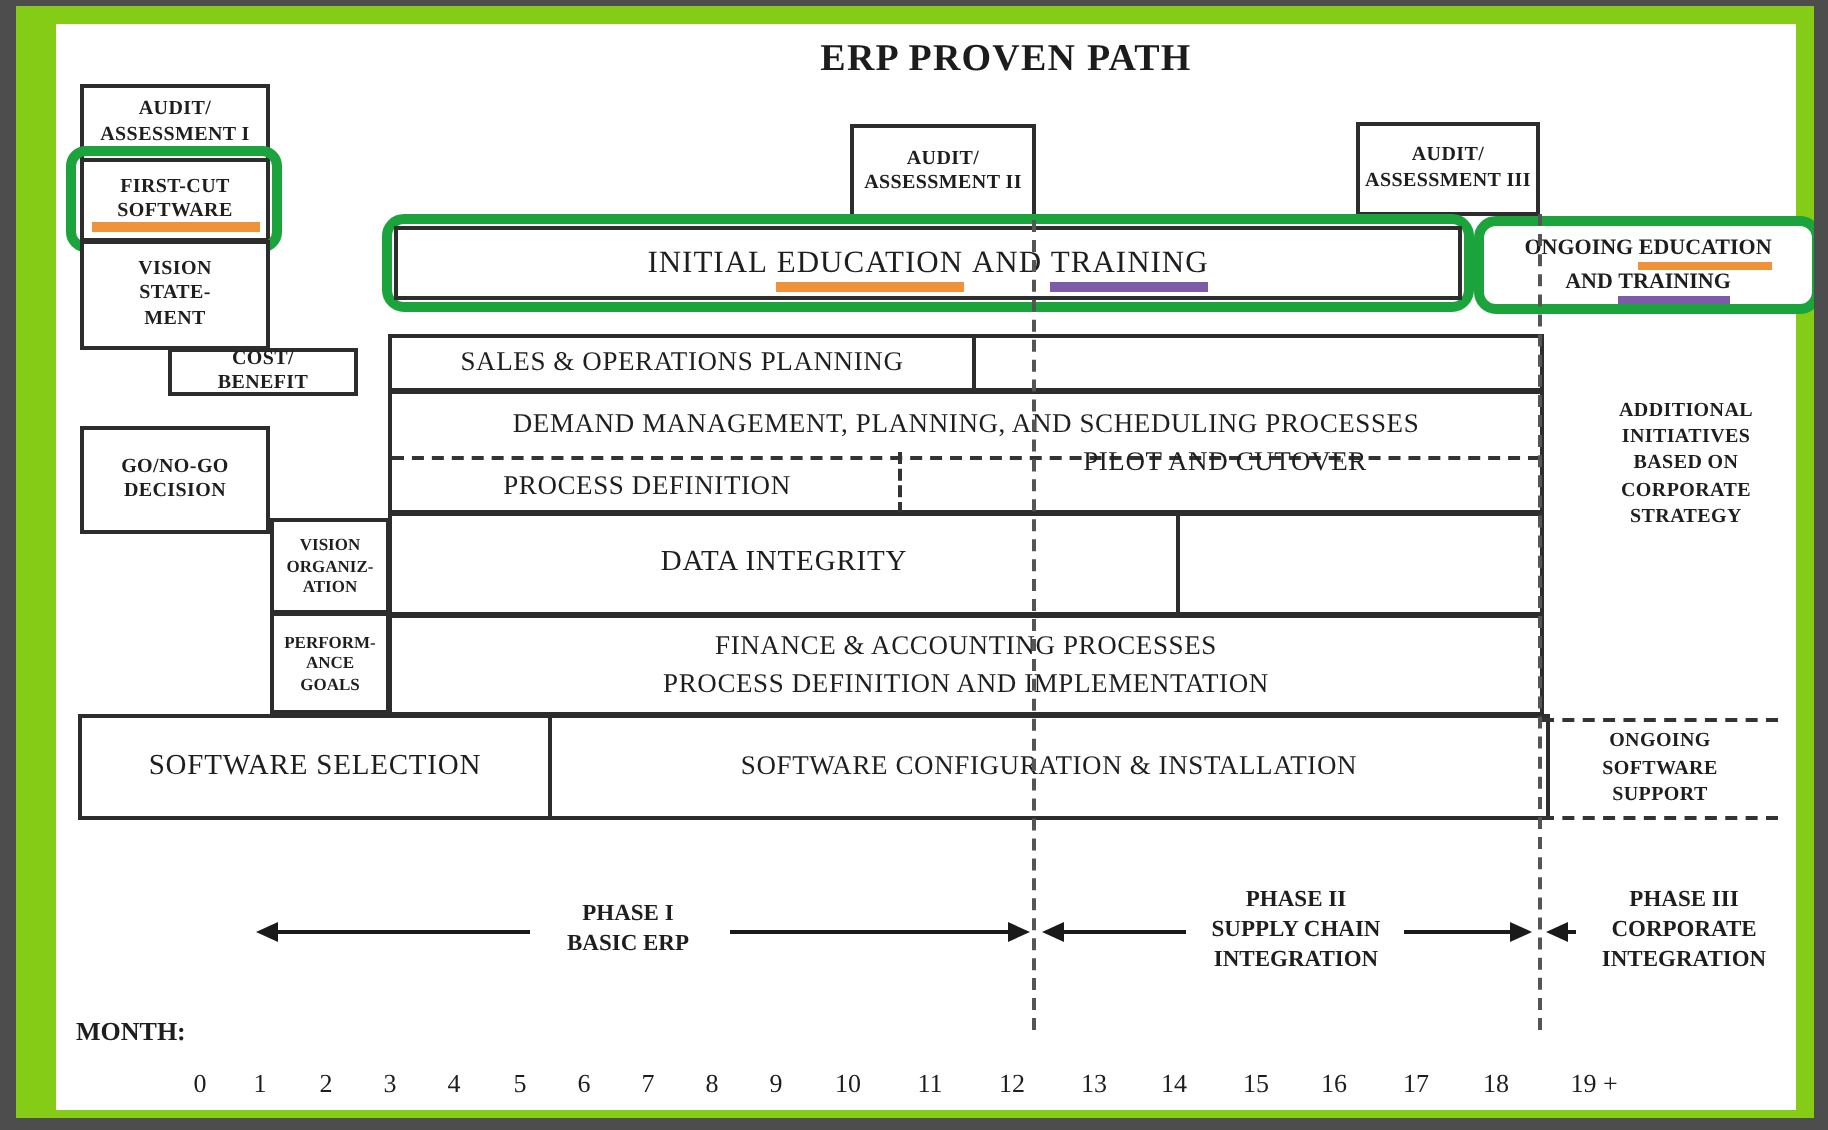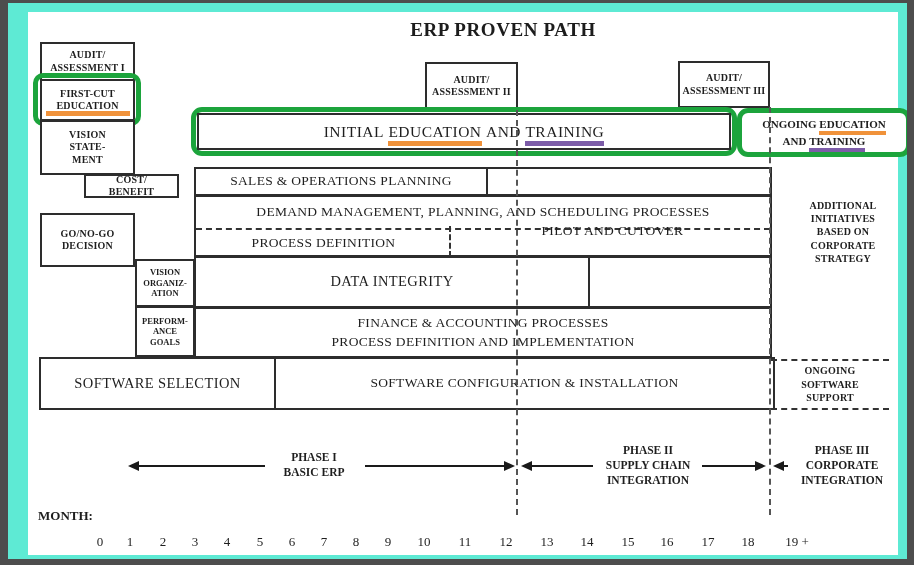--- a/index.html
+++ b/index.html
@@ -1,19 +1,19 @@
 <!DOCTYPE html>
 <html><head>
 <meta charset="utf-8">
 <style>
   html,body{margin:0;padding:0;}
   body{background:#9a9a9a;font-family:"Liberation Serif","DejaVu Serif",serif;}
   .frame{
     position:relative;width:914px;height:565px;box-sizing:border-box;
-    background:#5eead4;border-style:solid;border-color:#4d4d4d;
+    background:#84cc16;border-style:solid;border-color:#4d4d4d;
     border-width:3px 7px 6px 8px;overflow:hidden;
   }
   .page{position:absolute;left:20px;top:9px;width:870px;height:543px;background:#ffffff;}
   .abs{position:absolute;box-sizing:border-box;}
   .title{
     left:337px;top:16px;width:316px;text-align:center;
     font-size:19px;font-weight:700;letter-spacing:.6px;color:#1c1c1c;
   }
   .box{
     border:2px solid #2d2d2d;background:#fff;color:#1e1e1e;
@@ -55,21 +55,21 @@
 <body>
 
 <div class="frame">
   <div class="page abs"></div>
 
   <div class="abs title">ERP PROVEN PATH</div>
 
   <div class="abs box f10 bold" style="left:32px;top:39px;width:95px;height:39px;">AUDIT/
 ASSESSMENT I</div>
   <div class="abs box f10 bold" style="left:32px;top:76px;width:95px;height:42px;">FIRST-CUT
-EDUCATION</div>
+SOFTWARE</div>
   <div class="abs bar-orange" style="left:38px;top:108px;width:84px;height:5px;"></div>
   <div class="abs green-outline" style="left:25px;top:70px;width:108px;height:53px;"></div>
   <div class="abs box f10 bold" style="left:32px;top:117px;width:95px;height:55px;">VISION
 STATE-
 MENT</div>
   <div class="abs box f10 bold" style="left:32px;top:171px;width:95px;height:24px;margin-left:44px;">COST/
 BENEFIT</div>
   <div class="abs box f10 bold" style="left:32px;top:210px;width:95px;height:54px;">GO/NO-GO
 DECISION</div>
 

